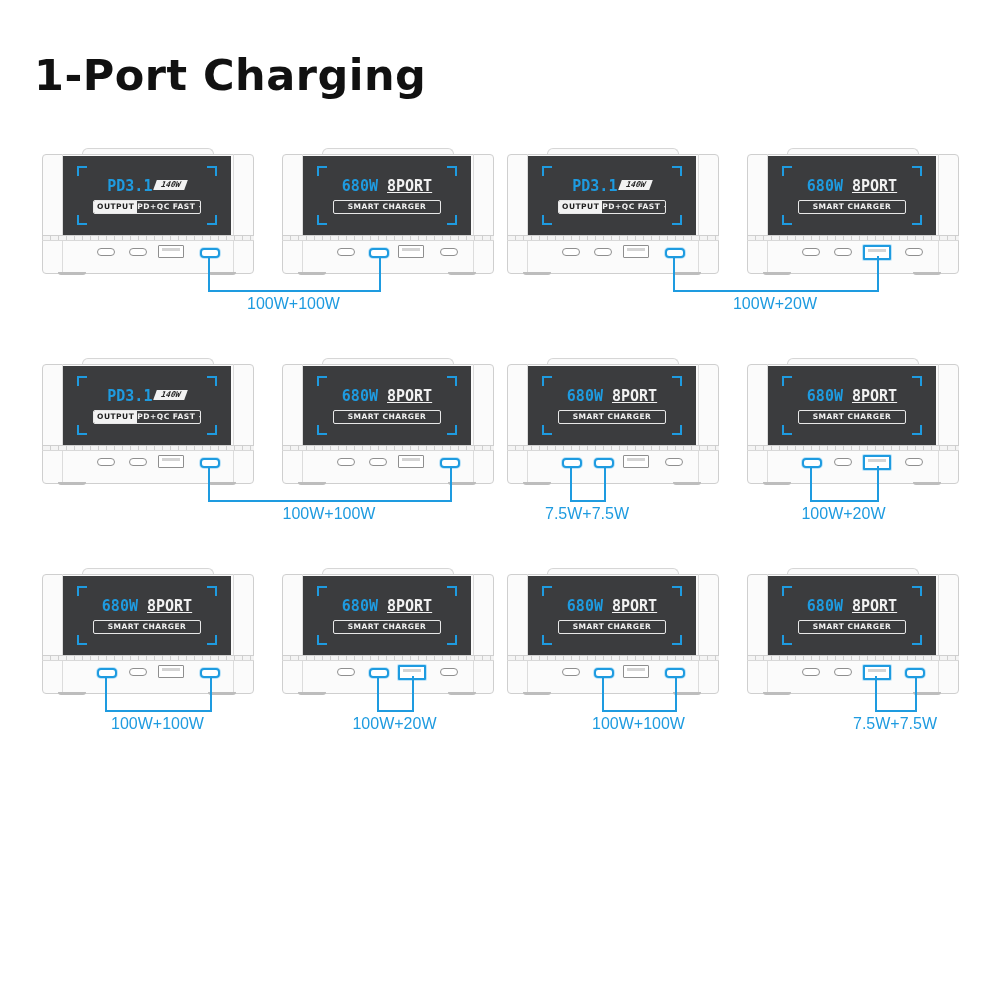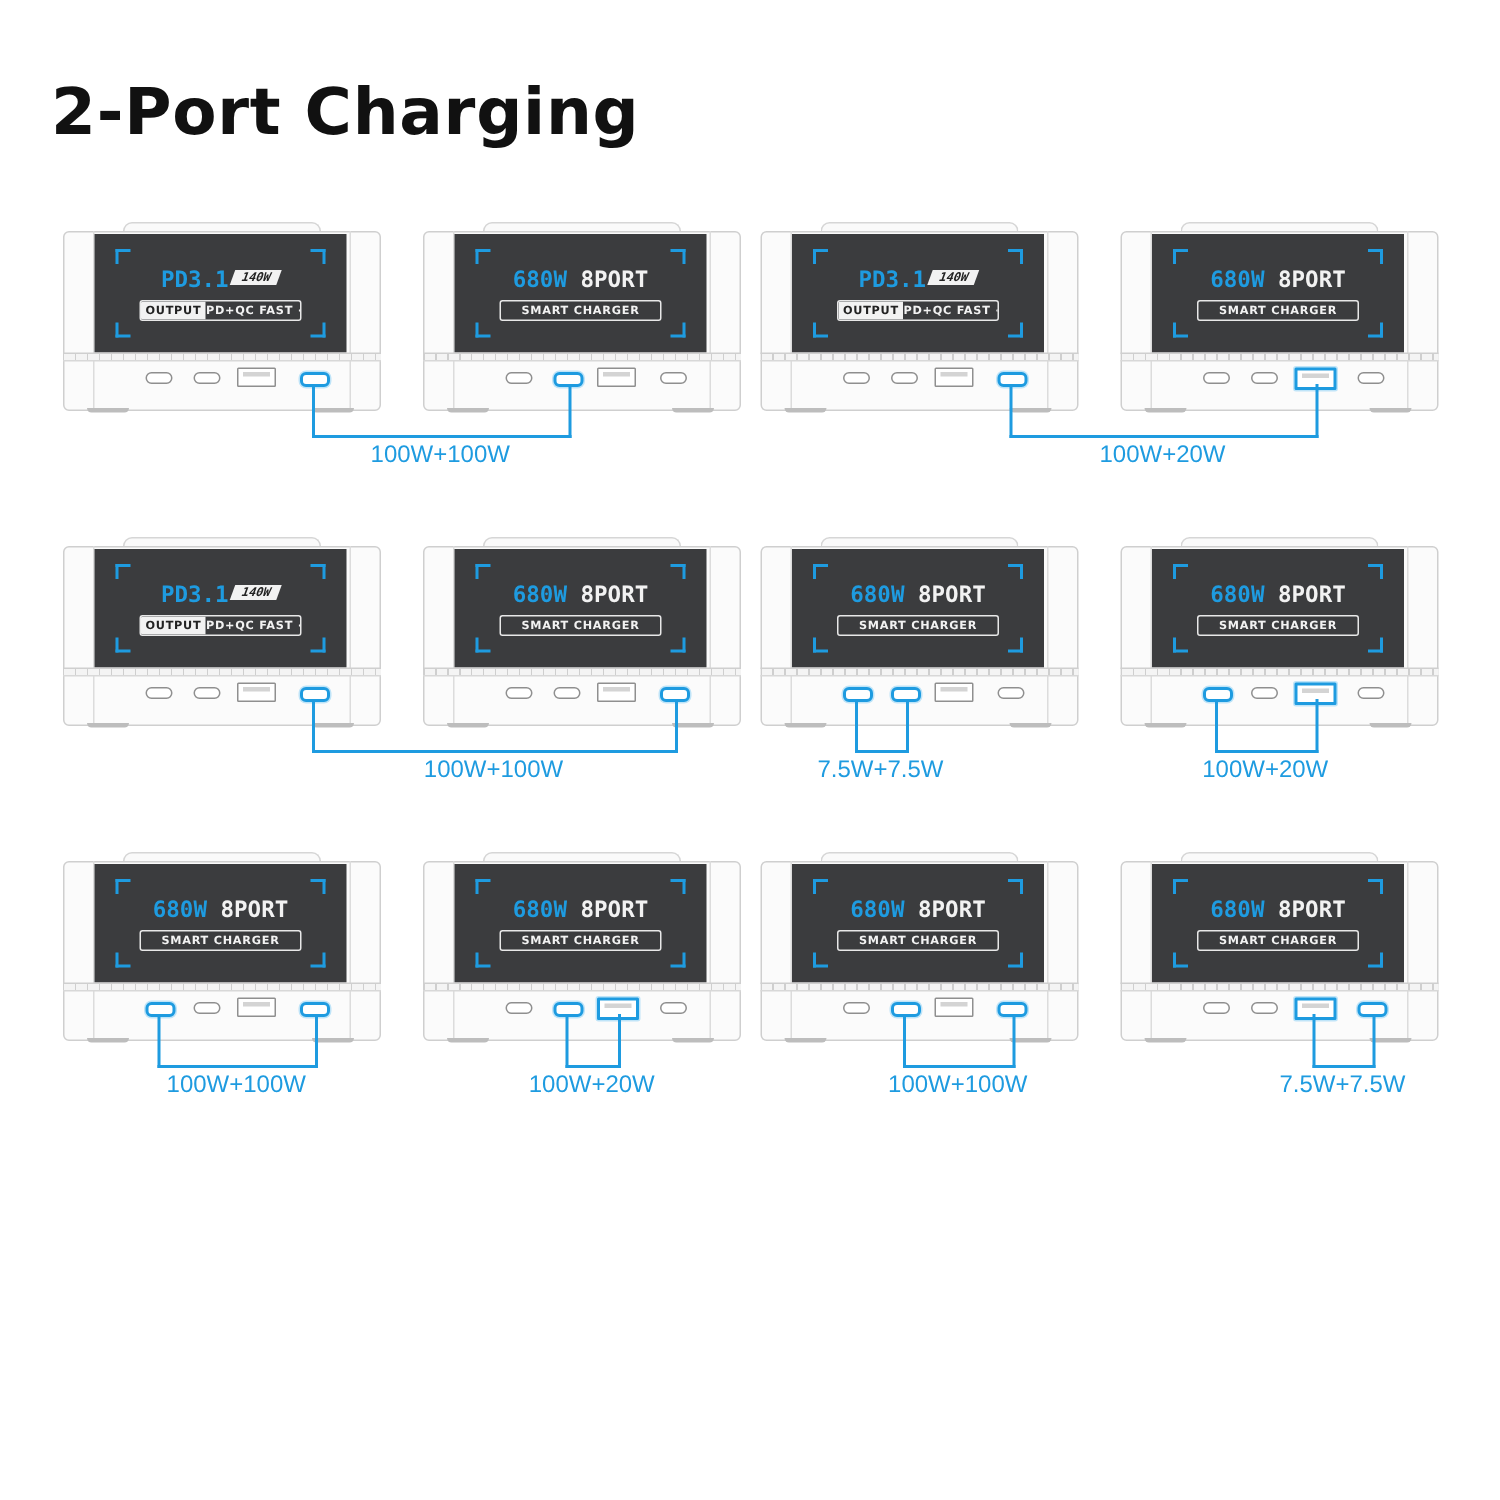--- a/index.html
+++ b/index.html
@@ -25,42 +25,42 @@
 
   .bracket { position:absolute; width:8px; height:8px; border-color:#1e9be0; border-style:solid; border-width:0; }
   .br-tl { left:14px; top:10px; border-top-width:2px; border-left-width:2px; }
   .br-tr { right:14px; top:10px; border-top-width:2px; border-right-width:2px; }
   .br-bl { left:14px; bottom:10px; border-bottom-width:2px; border-left-width:2px; }
   .br-br { right:14px; bottom:10px; border-bottom-width:2px; border-right-width:2px; }
 
   .scr-line1 { position:absolute; left:0; right:0; top:21px; text-align:center; font-weight:bold;
                font-family:"DejaVu Sans Mono", monospace; font-size:15px; line-height:18px; white-space:nowrap; }
   .scr-blue { color:#1e9be0;margin-top:39px; }
-  .scr-white { color:#f2f2f2; }
+  .scr-white { color:#f2f2f2;text-decoration:underline; }
   .scr-badge { display:inline-block; background:#f2f2f2; color:#222; font-size:8px; line-height:10px;
                padding:0 6px; margin-left:3px; transform:skewX(-20deg); vertical-align:middle; position:relative; top:-2px; }
   .scr-line2 { position:absolute; left:30px; right:30px; top:44px; height:12px; border:1px solid #e8e8e8; border-radius:2px;
                color:#f2f2f2; font-size:7.5px; line-height:12px; text-align:center; font-weight:bold;
                font-family:"DejaVu Sans", sans-serif; letter-spacing:0.5px; white-space:nowrap; overflow:hidden; }
   .scr-line2 .out { background:#f2f2f2; color:#222; padding:0 3px; float:left; height:12px; }
 
   .port { position:absolute; border:1px solid #8f8f8f; background:#fff; }
   .port.c { width:16px; height:6px; border-radius:4px; top:100px; }
   .port.a { width:24px; height:11px; border-radius:1px; top:97px; }
   .port.a::after { content:""; position:absolute; left:3px; right:3px; top:2px; height:3px; background:#d4d4d4; }
   .port.active { border:2px solid #1e9be0; box-shadow:0 0 0 1px #bfe4f8; }
 
   .wire { position:absolute; border:2px solid #1e9be0; border-top:none; }
   .label { position:absolute; color:#1e9be0; font-size:16px; font-family:"Liberation Sans", sans-serif;
            text-align:center; width:200px; white-space:nowrap; }
 </style>
 </head>
 <body>
 
-<div class="title">2-Port Charging</div>
+<div class="title">1-Port Charging</div>
 
 <div id="stage">
     <div class="device" style="left: 42px; top: 148px;">
       <div class="dev-top-cap"></div>
       <div class="dev-body"></div>
       <div class="dev-side-l"></div>
       <div class="dev-side-r"></div>
       <div class="dev-screen">
         <div class="bracket br-tl"></div>
         <div class="bracket br-tr"></div>

